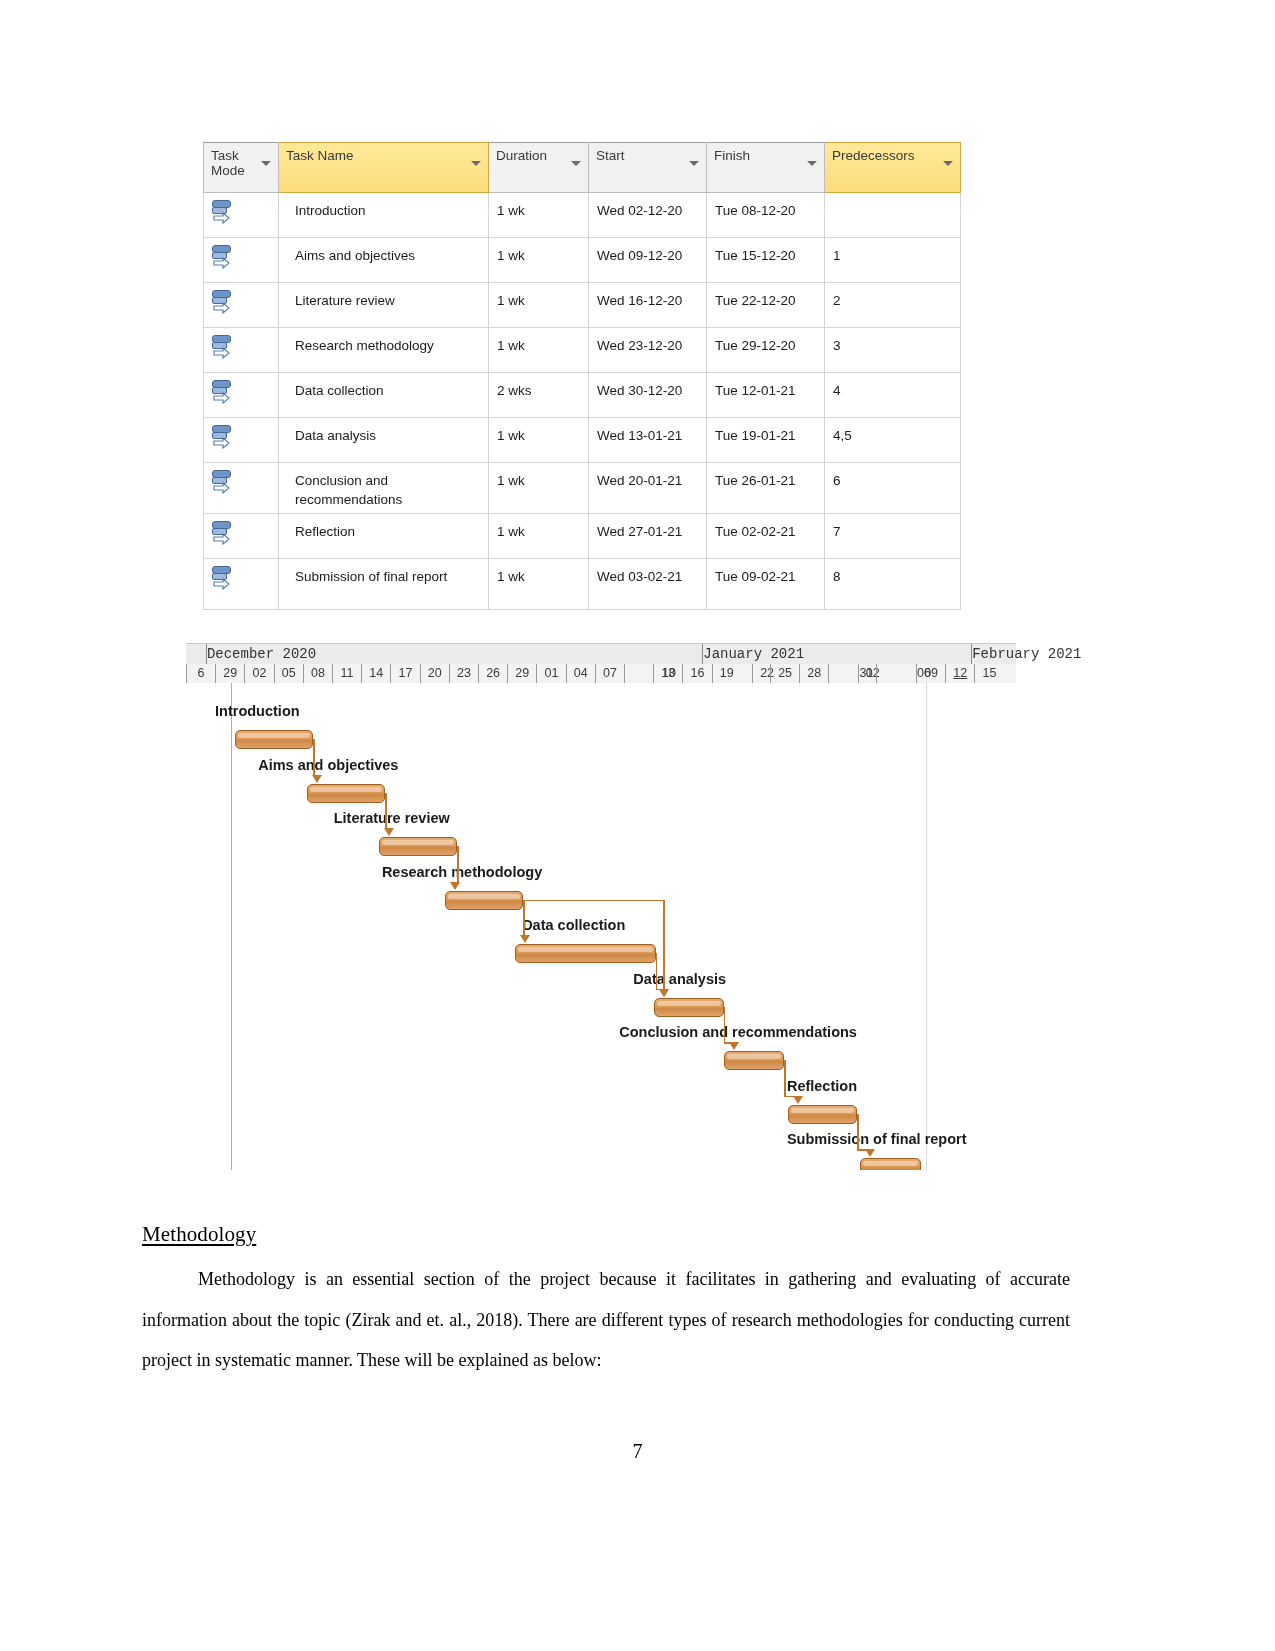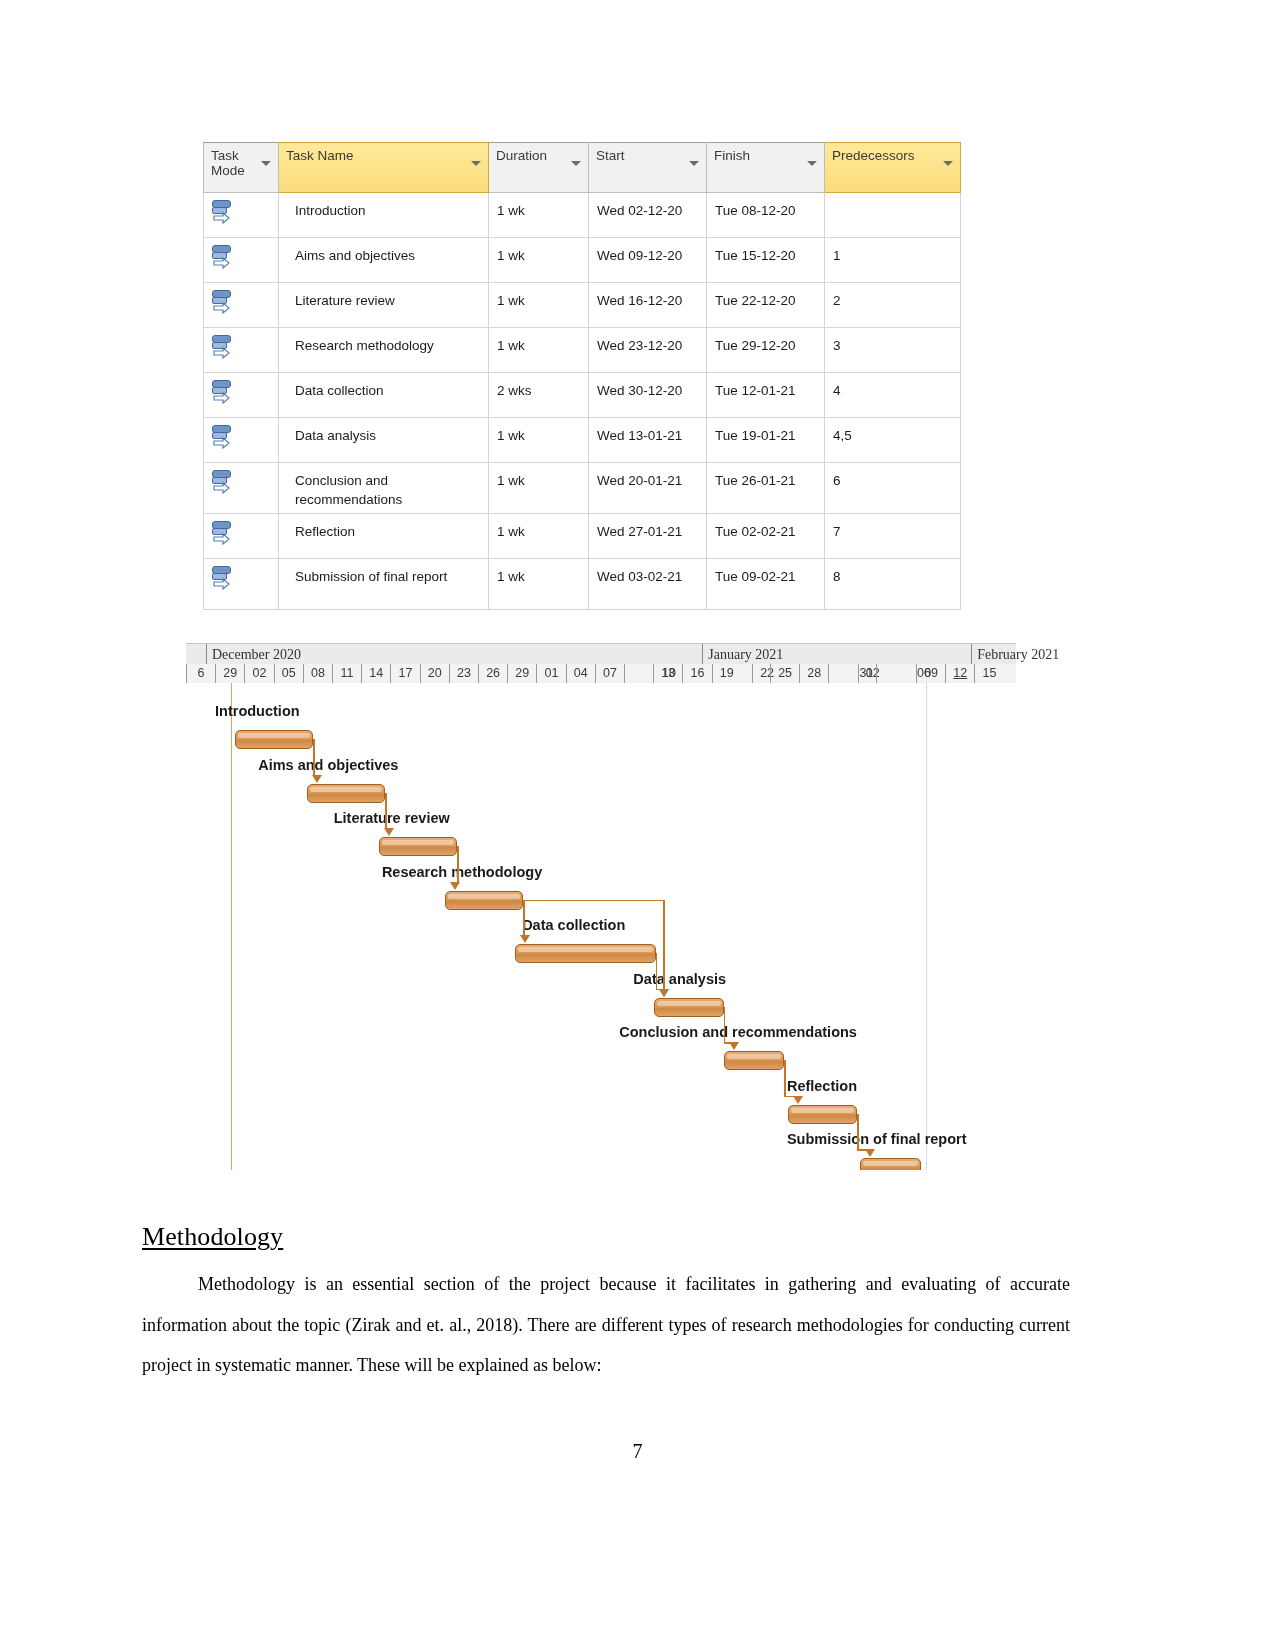--- a/index.html
+++ b/index.html
@@ -81,24 +81,23 @@
   .gantt-hdr-months{
     position:absolute;left:0;top:28px;width:830px;height:21px;
     background:#ebebeb;
     border-top:1px solid #c8c8c8;
     border-bottom:1px solid #c8c8c8;
   }
   .month-cell{
     position:absolute;top:0;height:21px;
     font-size:14px;color:#333;line-height:21px;
     border-left:1px solid #8a8a8a;
-    padding-left:5px;
     box-sizing:border-box;
     white-space:nowrap;
-    font-family:Liberation Serif, serif;
+    font-family:Liberation Mono, monospace;
   }
   .gantt-hdr-days{
     position:absolute;left:0;top:49px;width:830px;height:19px;
     background:#f3f3f3;
     border-bottom:1px solid #b5b5b5;
   }
   .day-cell{
     position:absolute;top:0;height:19px;
     font-size:12.5px;color:#3b3b3b;line-height:19px;
     border-left:1px solid #9a9a9a;
@@ -146,21 +145,21 @@
     border-top:8px solid #c2762b;
   }
 
   
   #doc{
     position:absolute;left:142px;top:1222px;width:928px;
     font-family:"Liberation Serif", serif;
     color:#000;
   }
   #doc h2{
-    font-size:26px;font-weight:normal;margin:0 0 12px 0;
+    font-size:21px;font-weight:normal;margin:0 0 12px 0;
     text-decoration:underline;
     text-underline-offset:3px;
     letter-spacing:.1px;
   }
   #doc p{
     font-size:18px;line-height:40.5px;margin:0;
     text-align:justify;
     text-indent:56px;
   }
   #page-number{

